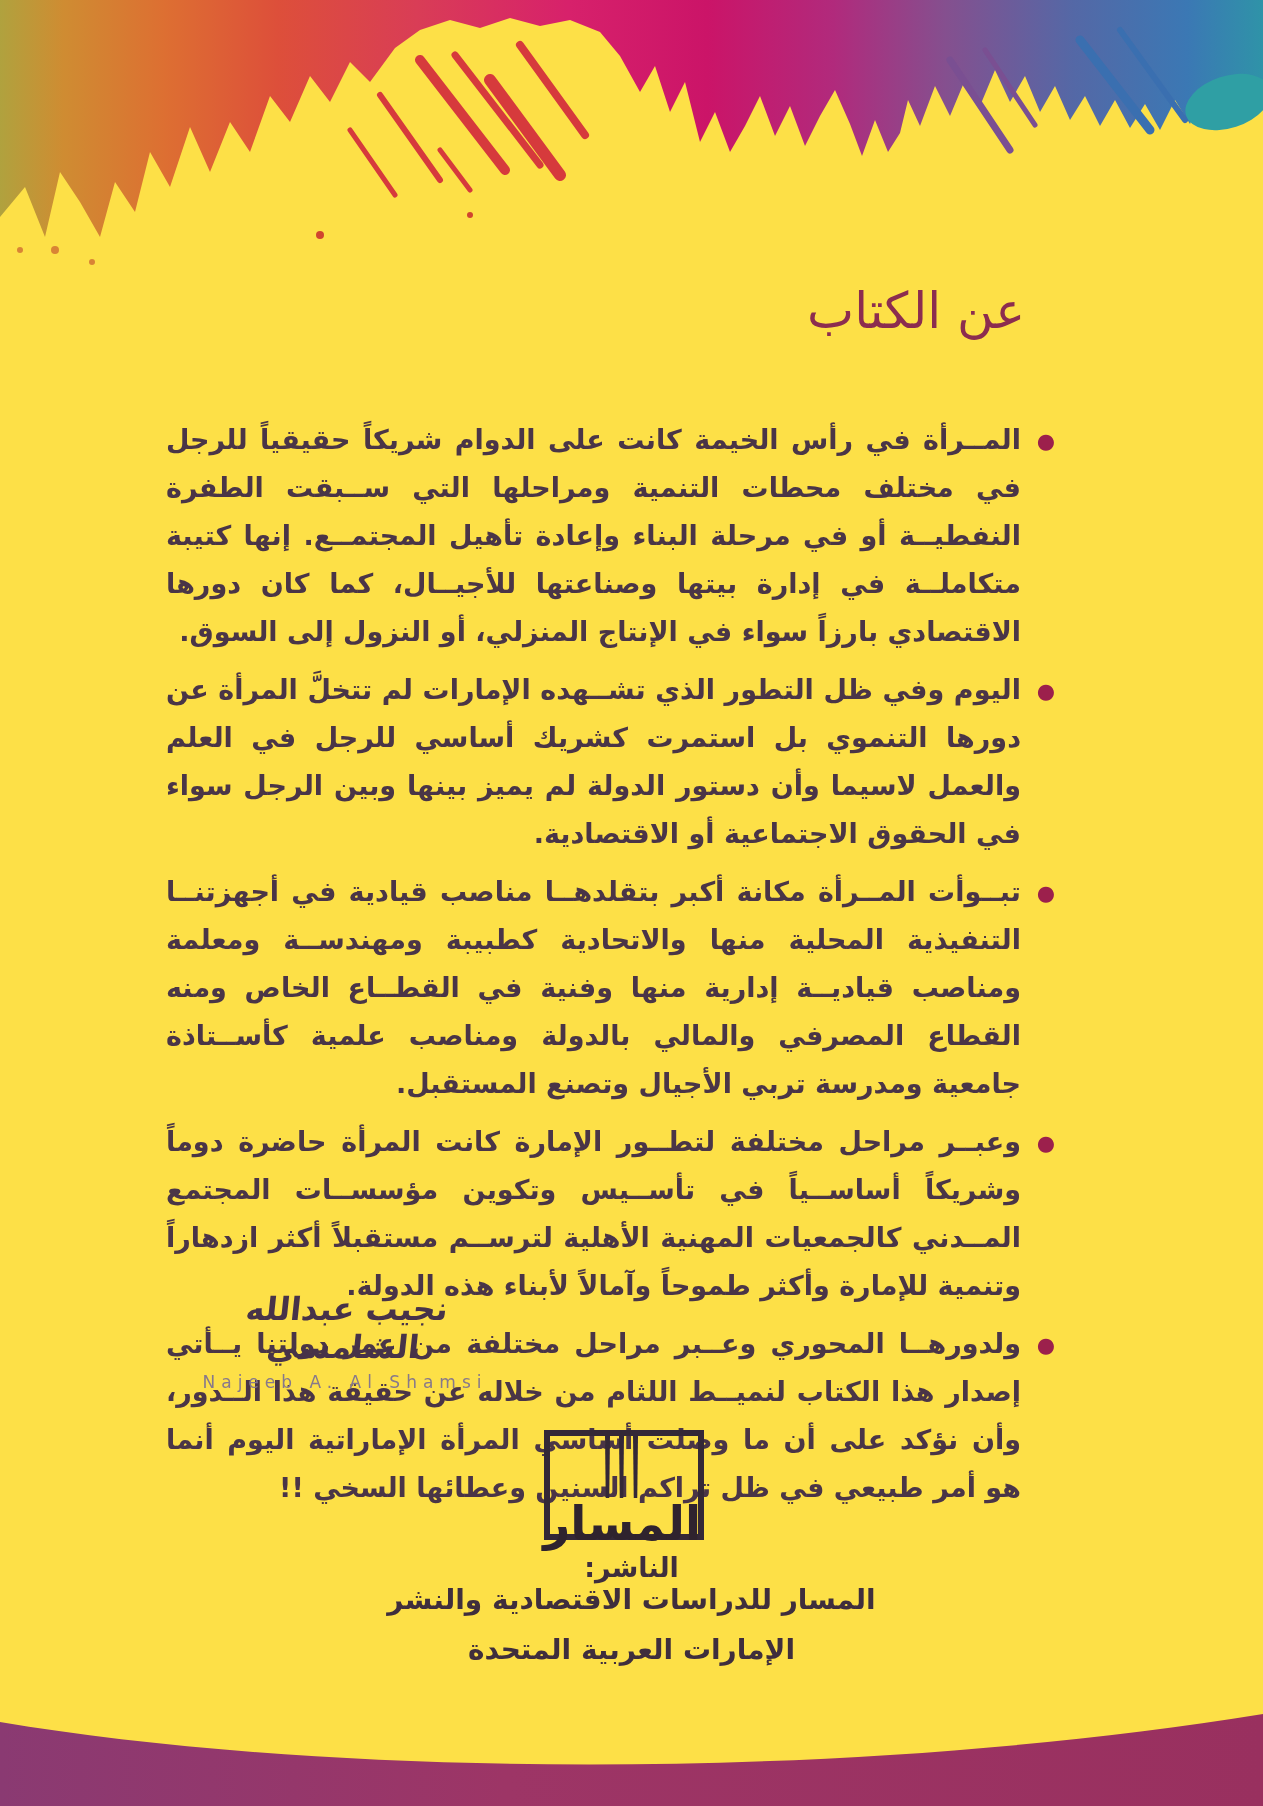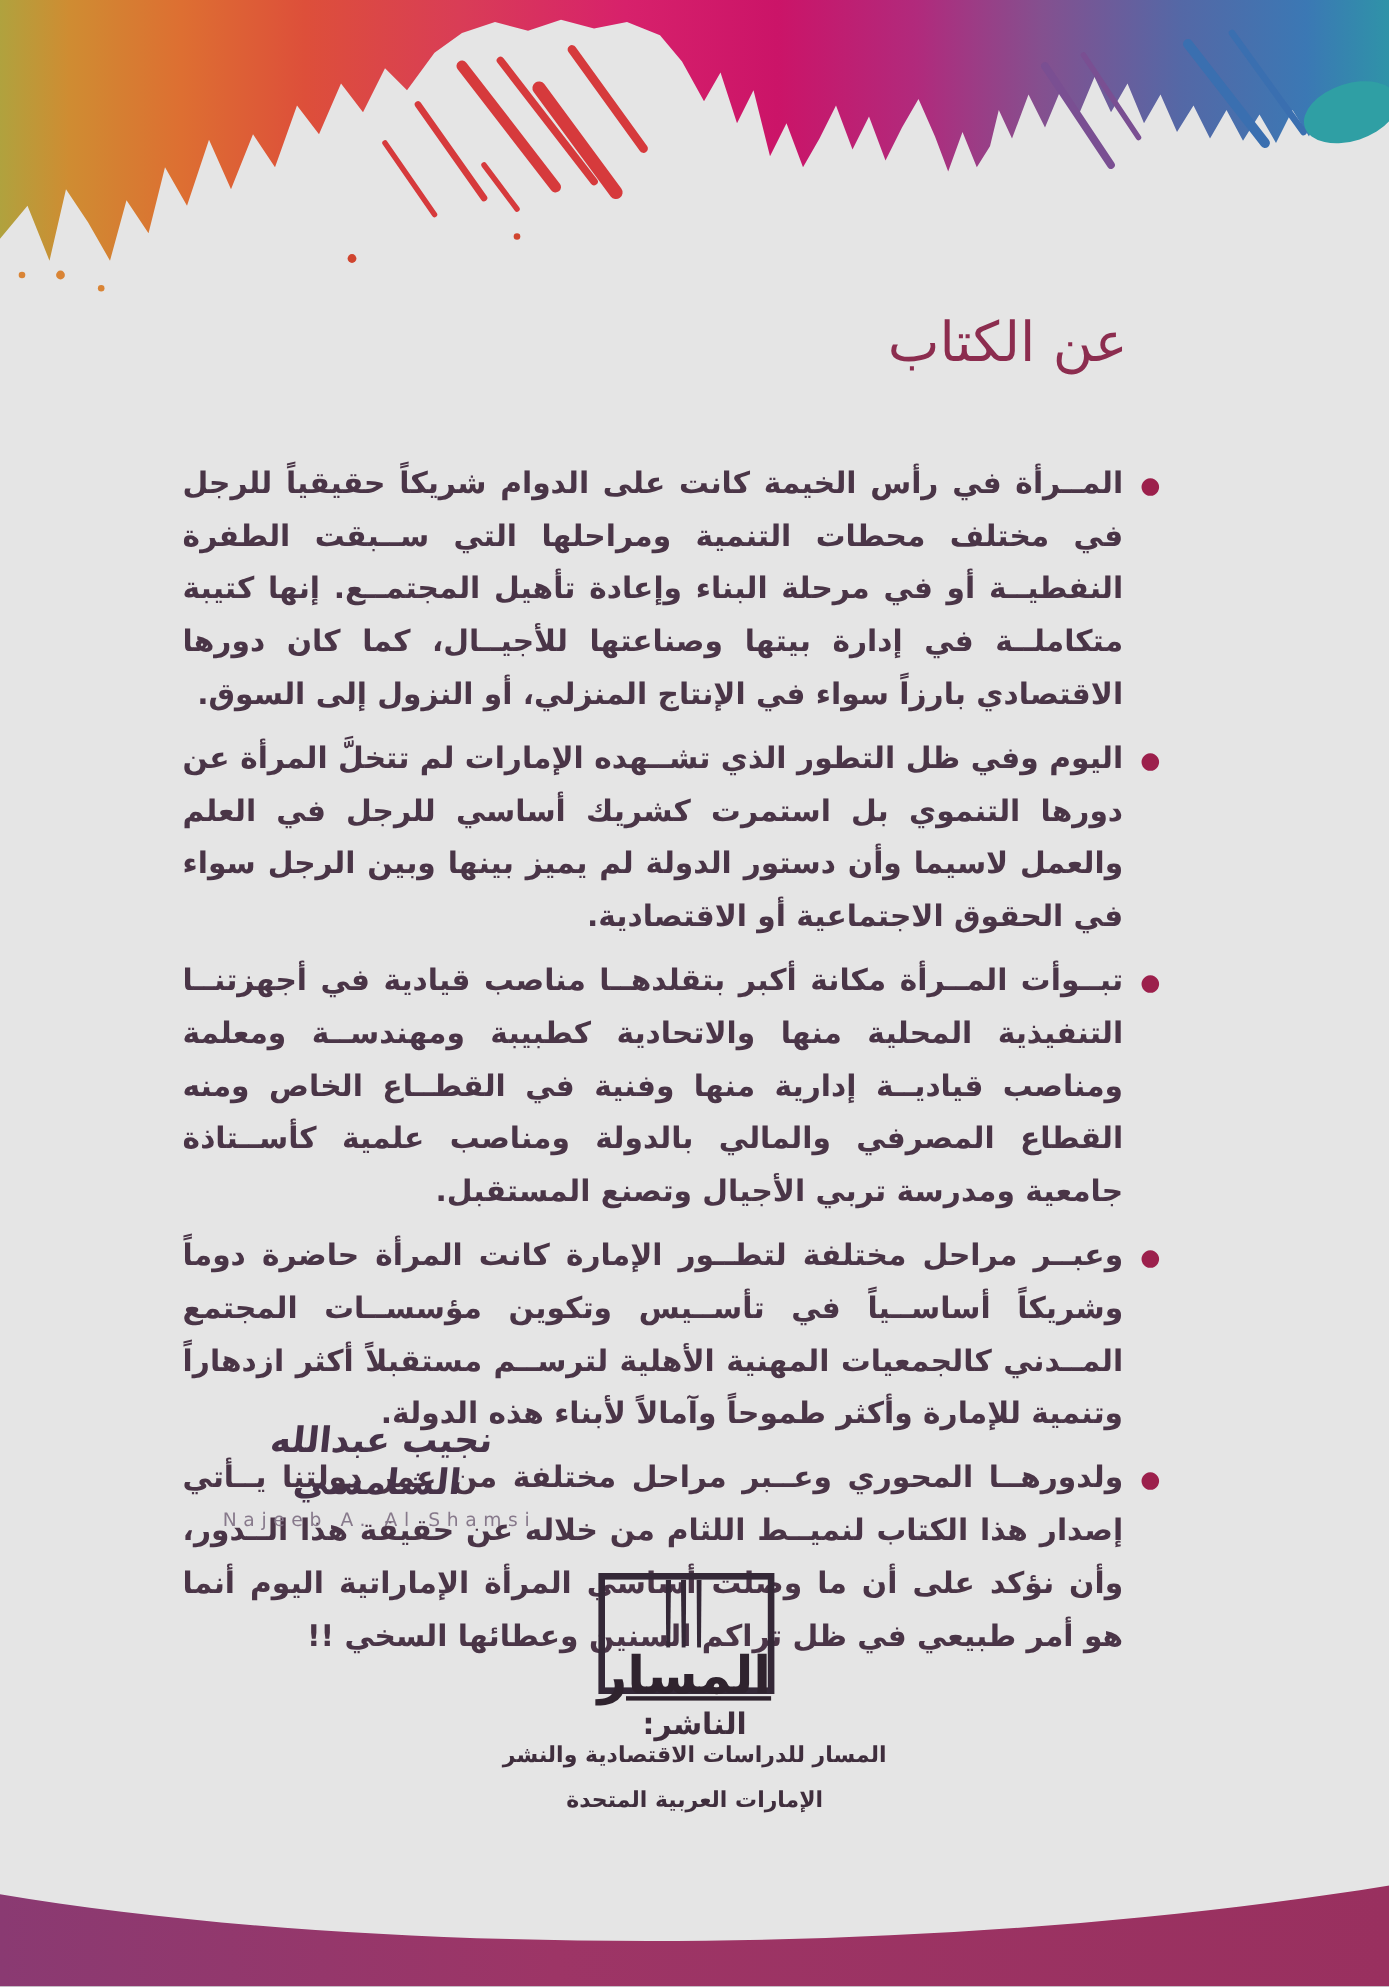--- a/index.html
+++ b/index.html
@@ -1,20 +1,20 @@
 <!DOCTYPE html>
 <html lang="ar" dir="rtl"><head>
 <meta charset="utf-8">
 <style>
   html,body{margin:0;padding:0;background:#b9b2bc;}
   .page{
     position:relative;
     width:1263px;height:1806px;
     margin:0 auto;
-    background:#e5e5e5;
+    background:#fde047;
     overflow:hidden;
     font-family:"DejaVu Sans",sans-serif;
   }
   
   .brush{position:absolute;top:0;left:0;width:1263px;height:270px;}
   
   .title{
     position:absolute;top:248px;right:238px;
     font-size:50px;font-weight:400;color:#8c2d4f;
     direction:rtl;letter-spacing:0px;
@@ -48,29 +48,29 @@
     border:6px solid #342837;
   }
   .logo-bars{position:absolute;top:6px;left:64px;display:flex;gap:9px;}
   .logo-bar{
     width:5px;height:62px;background:#342837;
     clip-path:polygon(0 0,100% 0,85% 100%,15% 100%);
   }
   .logo-word{
     position:absolute;top:66px;left:4px;width:156px;
     font-size:47px;font-weight:bold;color:#2f232e;
-    direction:rtl;text-align:center;letter-spacing:-2px;text-decoration:underline;
+    direction:rtl;text-align:center;letter-spacing:-2px;
   }
   
   .publisher{
     position:absolute;top:1552px;left:0;width:100%;
     text-align:center;direction:rtl;color:#3f2e3d;
   }
   .pub-label{font-size:27px;font-weight:bold;}
-  .pub-line{font-size:20px;font-weight:bold;margin-bottom:17px;}
+  .pub-line{font-size:28px;font-weight:bold;margin-bottom:17px;}
   
   .bottom-band{position:absolute;bottom:0;left:0;width:1263px;height:120px;}
 </style>
 </head>
 <body>
 
 <div class="page">
 
   <svg class="brush" viewBox="0 0 1263 270" preserveAspectRatio="none" aria-hidden="true">
     <defs>

